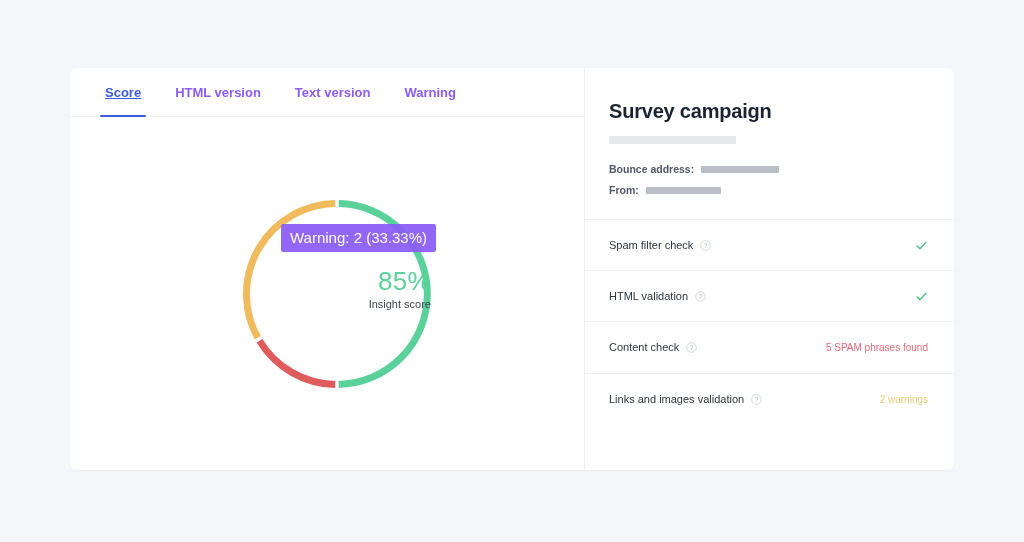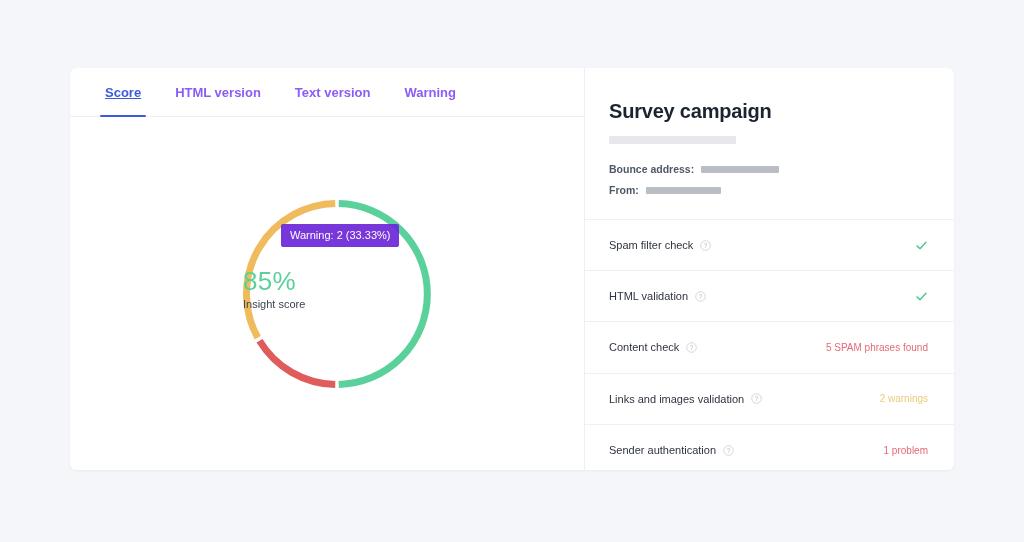--- a/index.html
+++ b/index.html
@@ -83,44 +83,44 @@
     width: 188px;
     height: 188px;
   }
 
   .donut-wrap svg { display: block; }
 
   .donut-center {
     position: absolute;
     left: 0; right: 0;
     top: 68px;
-    text-align: left;
+    text-align: right;
     pointer-events: none;
   }
 
   .donut-score {
     font-size: 26px;
     color: #5ad19a;
     line-height: 1.05;
     letter-spacing: 0.3px;
   }
 
   .donut-label {
     font-size: 11px;
     color: #3c4350;
     margin-top: 3px;
   }
 
   .tooltip {
     position: absolute;
     left: 38px;
     top: 24px;
-    background: #6d28d9;
+    background: #8b5cf6;
     color: #fffdf7;
-    font-size: 11px;
+    font-size: 15px;
     padding: 5px 9px 6px 9px;
     border-radius: 2px;
     white-space: nowrap;
     opacity: 0.93;
   }
 
   
   .right-panel {
     flex: 1;
     height: 100%;
@@ -323,28 +323,16 @@
           <svg width="11" height="11" viewBox="0 0 12 12">
             <circle cx="6" cy="6" r="5.2" fill="none" stroke="#c9ced6" stroke-width="0.9"></circle>
             <text x="6" y="8.6" font-size="7" fill="#b3b9c2" text-anchor="middle" font-family="Liberation Sans, sans-serif">?</text>
           </svg>
         </span>
         <span class="check-status status-warn">
           <span>2 warnings</span>
         </span>
       </div>
 
-      <div class="check-row">
-        <span class="check-name">Sender authentication</span>
-        <span class="help-icon">
-          <svg width="11" height="11" viewBox="0 0 12 12">
-            <circle cx="6" cy="6" r="5.2" fill="none" stroke="#c9ced6" stroke-width="0.9"></circle>
-            <text x="6" y="8.6" font-size="7" fill="#b3b9c2" text-anchor="middle" font-family="Liberation Sans, sans-serif">?</text>
-          </svg>
-        </span>
-        <span class="check-status status-problem">
-          <span>1 problem</span>
-        </span>
-      </div>
 
     </div>
   </div>
 </div>
 
 </body></html>

